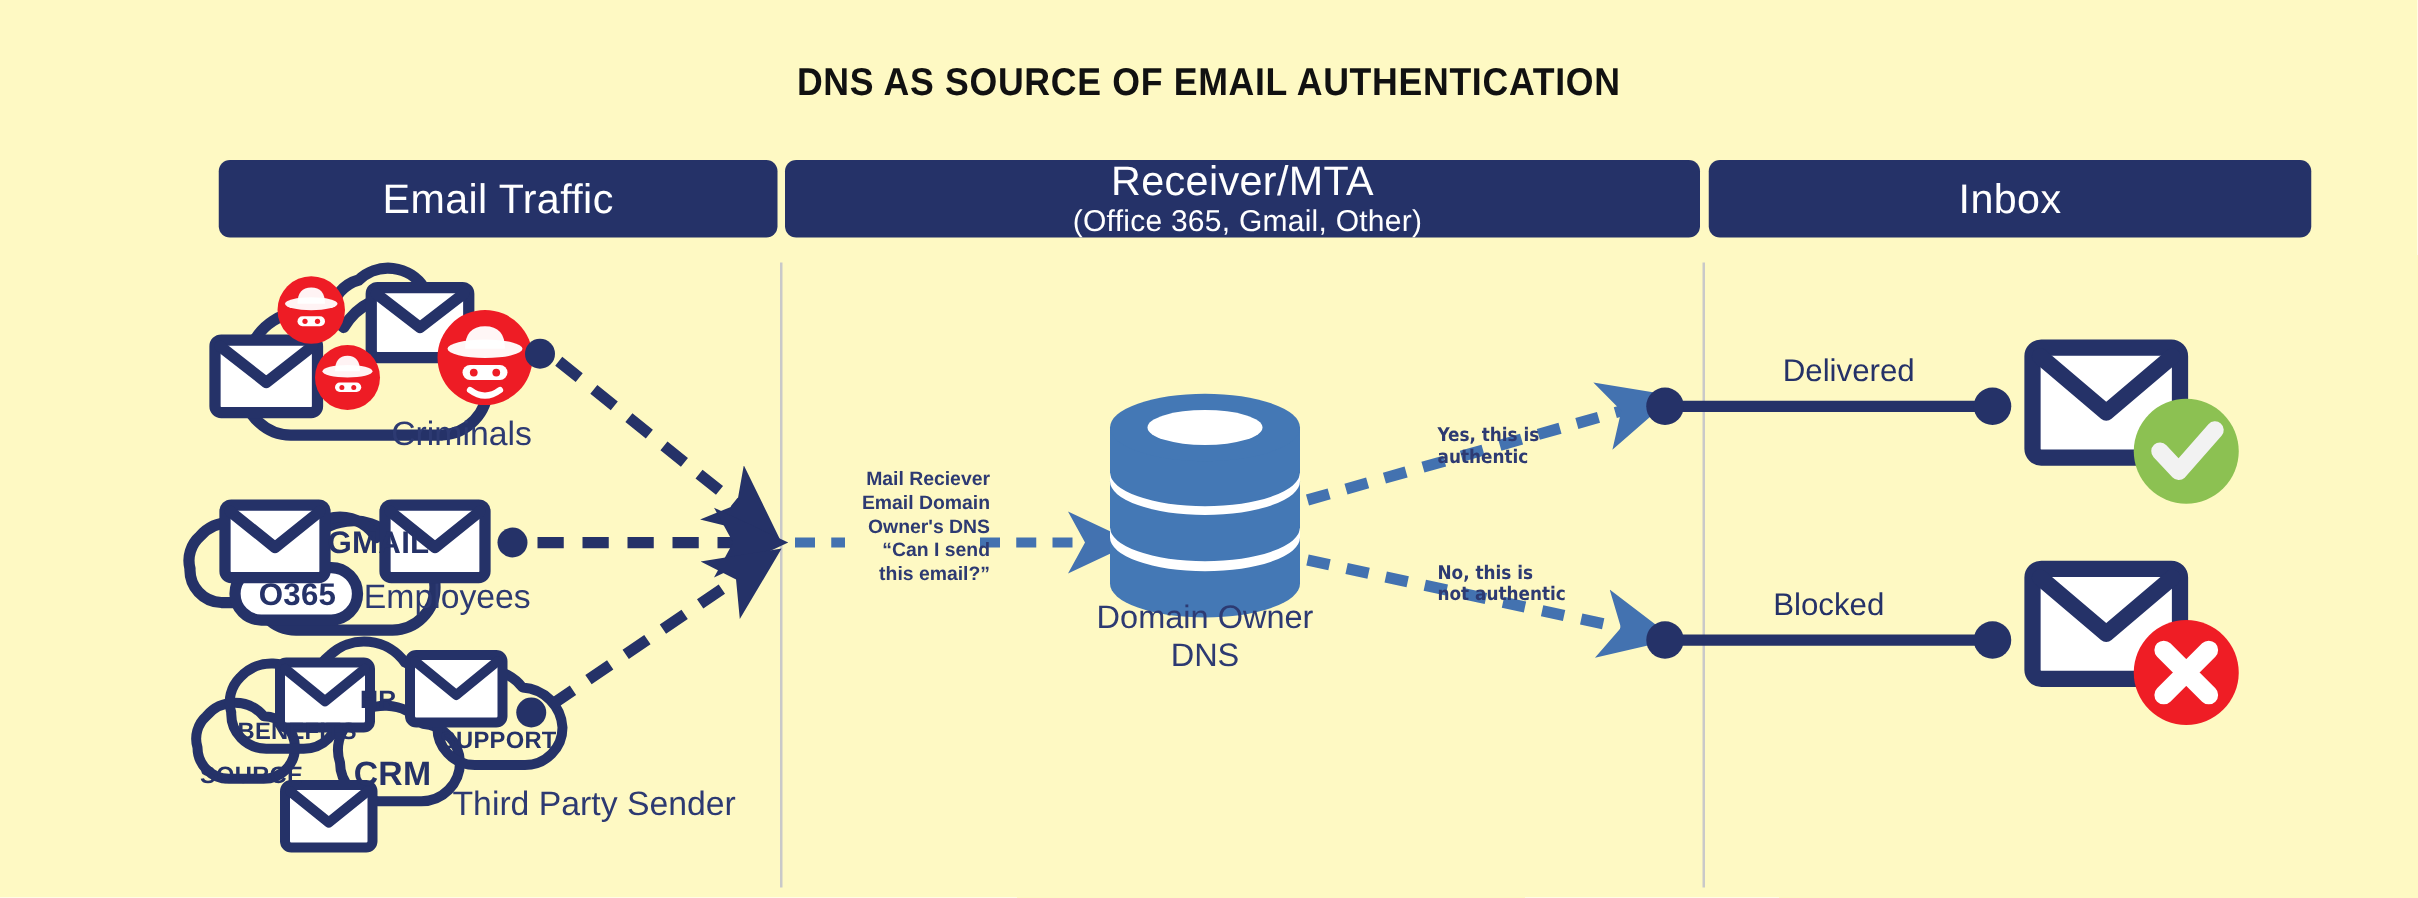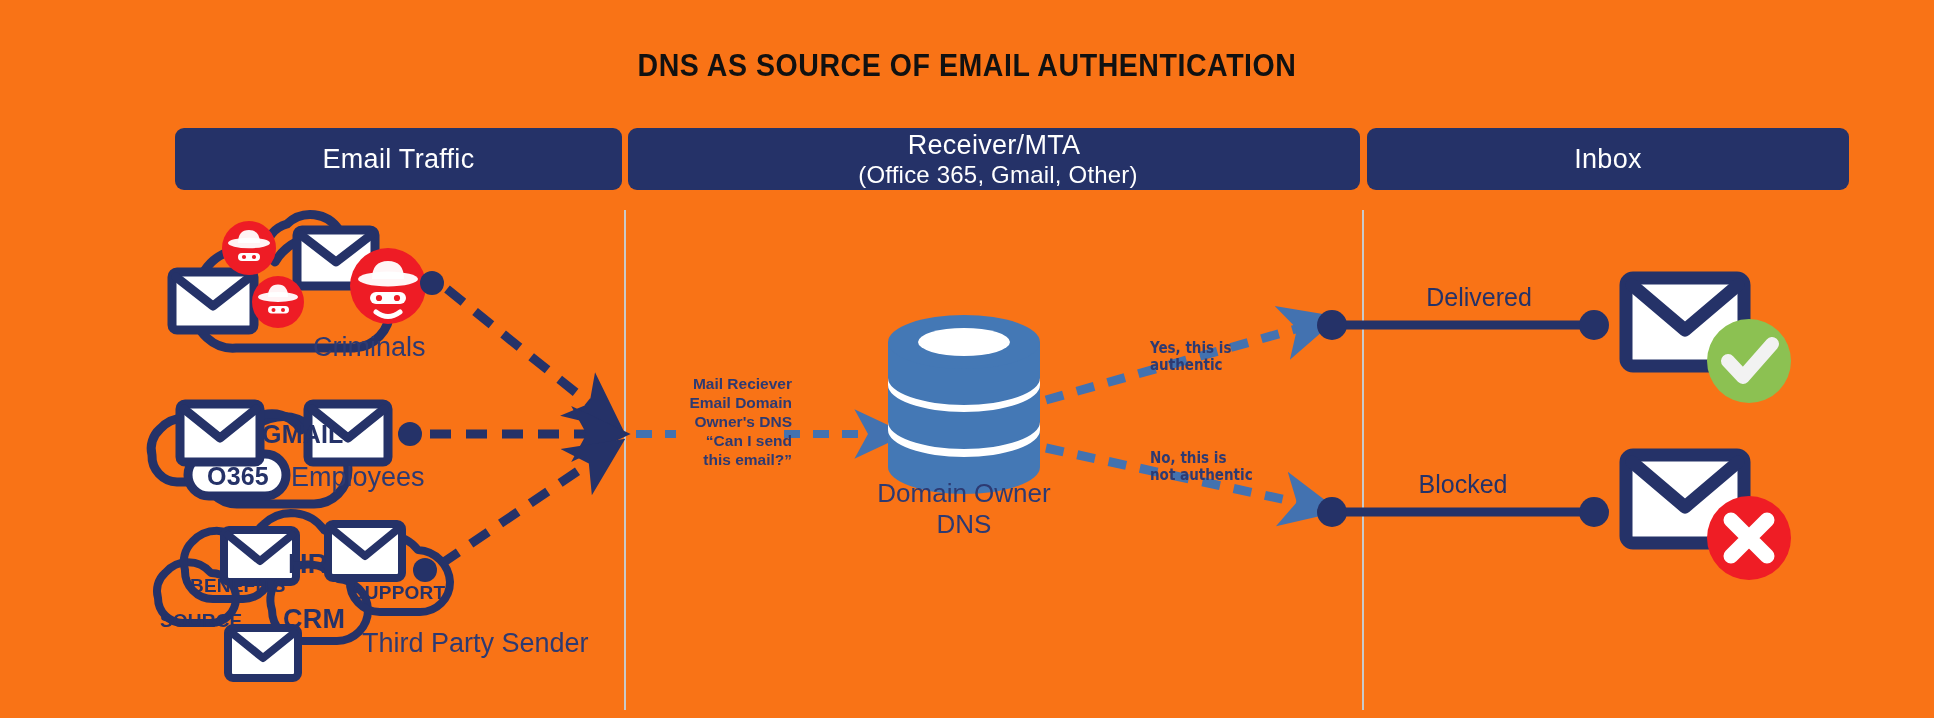--- a/index.html
+++ b/index.html
@@ -1,36 +1,36 @@
 <!DOCTYPE html>
 <html><head>
 <meta charset="utf-8">
 <title>DNS as Source of Email Authentication</title>
 <style>
   html,body{margin:0;padding:0;background:#ffffff;}
   body{width:1934px;height:718px;position:relative;overflow:hidden;
        font-family:"Liberation Sans","DejaVu Sans",sans-serif;}
 
-  .root{position:absolute;inset:0;background:#f97316;}
+  .root{position:absolute;inset:0;background:#fef9c3;}
 
   
   .title{
     position:absolute;left:0;right:0;top:48px;text-align:center;
     font-size:31px;font-weight:700;letter-spacing:.6px;color:#111111;
     font-family:"Liberation Sans","DejaVu Sans",sans-serif;
     transform:scaleX(.92);transform-origin:center;
   }
 
   
   .hdr{
     position:absolute;height:62px;border-radius:9px;background:#253268;
     display:flex;align-items:center;justify-content:center;color:#fff;
     white-space:nowrap;
   }
-  .hdr .big{font-size:27px;font-weight:400;letter-spacing:.3px;}
+  .hdr .big{font-size:33px;font-weight:400;letter-spacing:.3px;}
   .hdr .small{font-size:24px;font-weight:400;margin-left:8px;letter-spacing:.2px;}
   #hdr-traffic{left:175px;top:128px;width:447px;}
   #hdr-mta{left:628px;top:128px;width:732px;flex-direction:column;}
   #hdr-inbox{left:1367px;top:128px;width:482px;}
 
   
   .divider{position:absolute;width:2px;background:#c9c9c9;top:210px;height:500px;}
   #div-1{left:624px;}
   #div-2{left:1362px;}
 
@@ -286,21 +286,21 @@
         <circle cx="1749" cy="538" r="42" fill="#ef1d25"></circle>
         <path d="M1731,520 L1767,556 M1767,520 L1731,556" fill="none" stroke="#fff" stroke-width="15" stroke-linecap="round"></path>
       </g>
     </g>
   </svg>
 
   <div class="cloudword" style="left:262px;top:420px;font-size:25px;">GMAIL</div>
   <div class="cloudword" style="left:207px;top:462px;font-size:25px;">O365</div>
 
   <div class="cloudword" style="left:190px;top:575px;font-size:19px;">BENEFITS</div>
-  <div class="cloudword" style="left:288px;top:549px;font-size:27px;">HR</div>
+  <div class="cloudword" style="left:288px;top:549px;font-size:20px;">HR</div>
   <div class="cloudword" style="left:352px;top:582px;font-size:19px;">SUPPORT</div>
   <div class="cloudword" style="left:160px;top:610px;font-size:19px;">SOURCE</div>
   <div class="cloudword" style="left:283px;top:604px;font-size:27px;">CRM</div>
 
   <div class="lbl lbl-group" style="left:313px;top:332px;">Criminals</div>
   <div class="lbl lbl-group" style="left:291px;top:462px;">Employees</div>
   <div class="lbl lbl-group" style="left:362px;top:628px;">Third Party Sender</div>
 
   <div class="lbl lbl-ask" style="left:672px;top:375px;width:120px;">
     <div>Mail Reciever</div>

